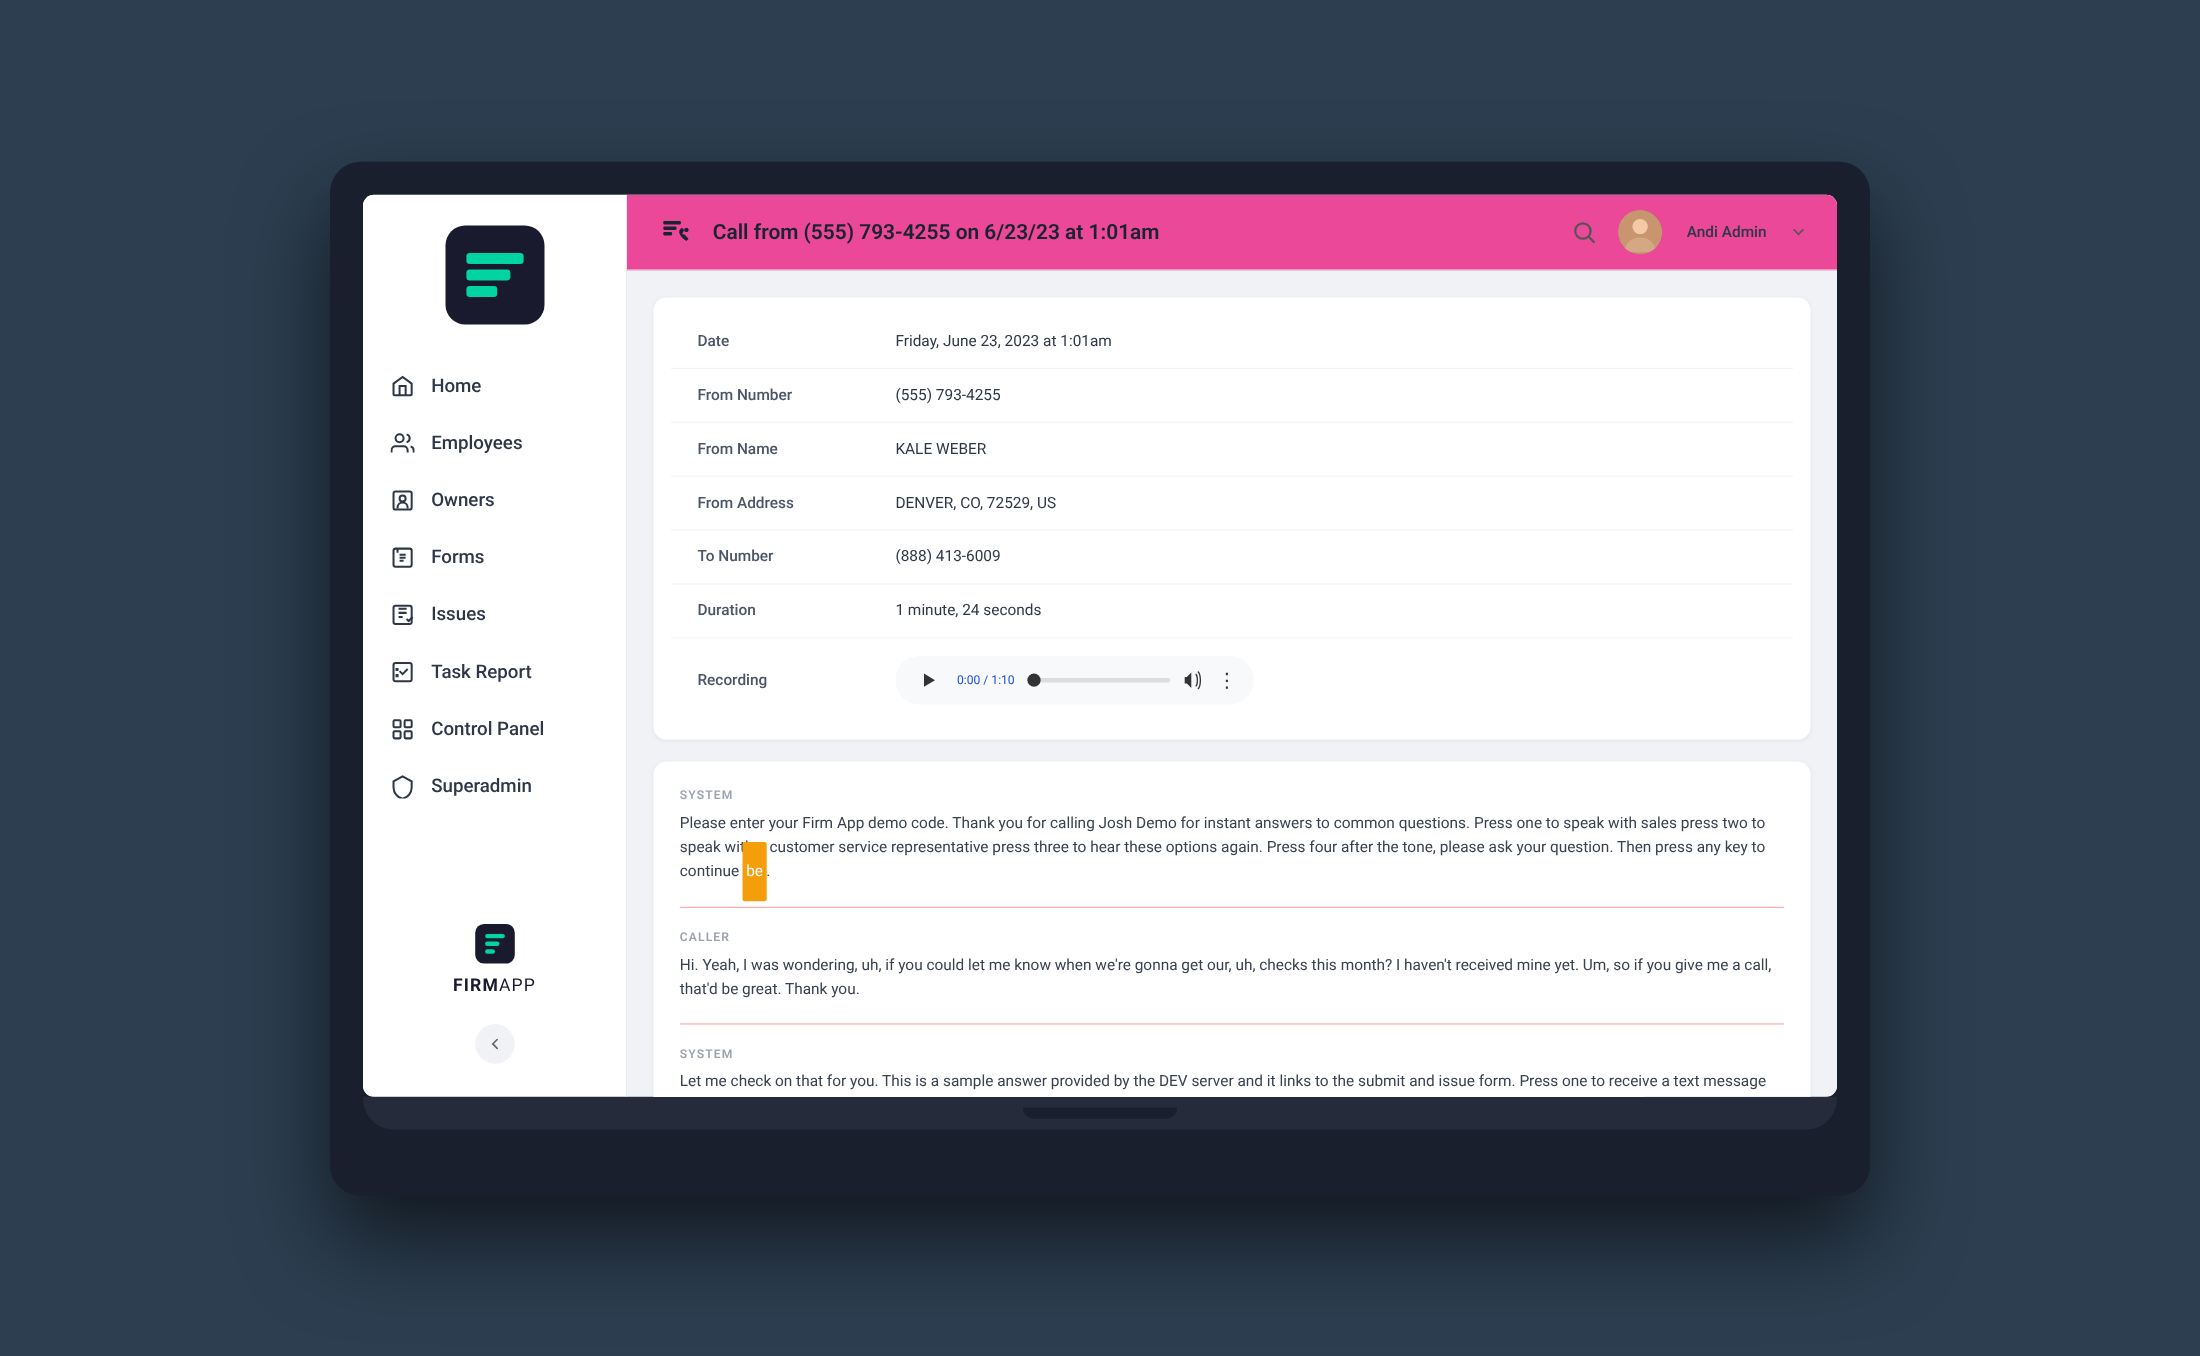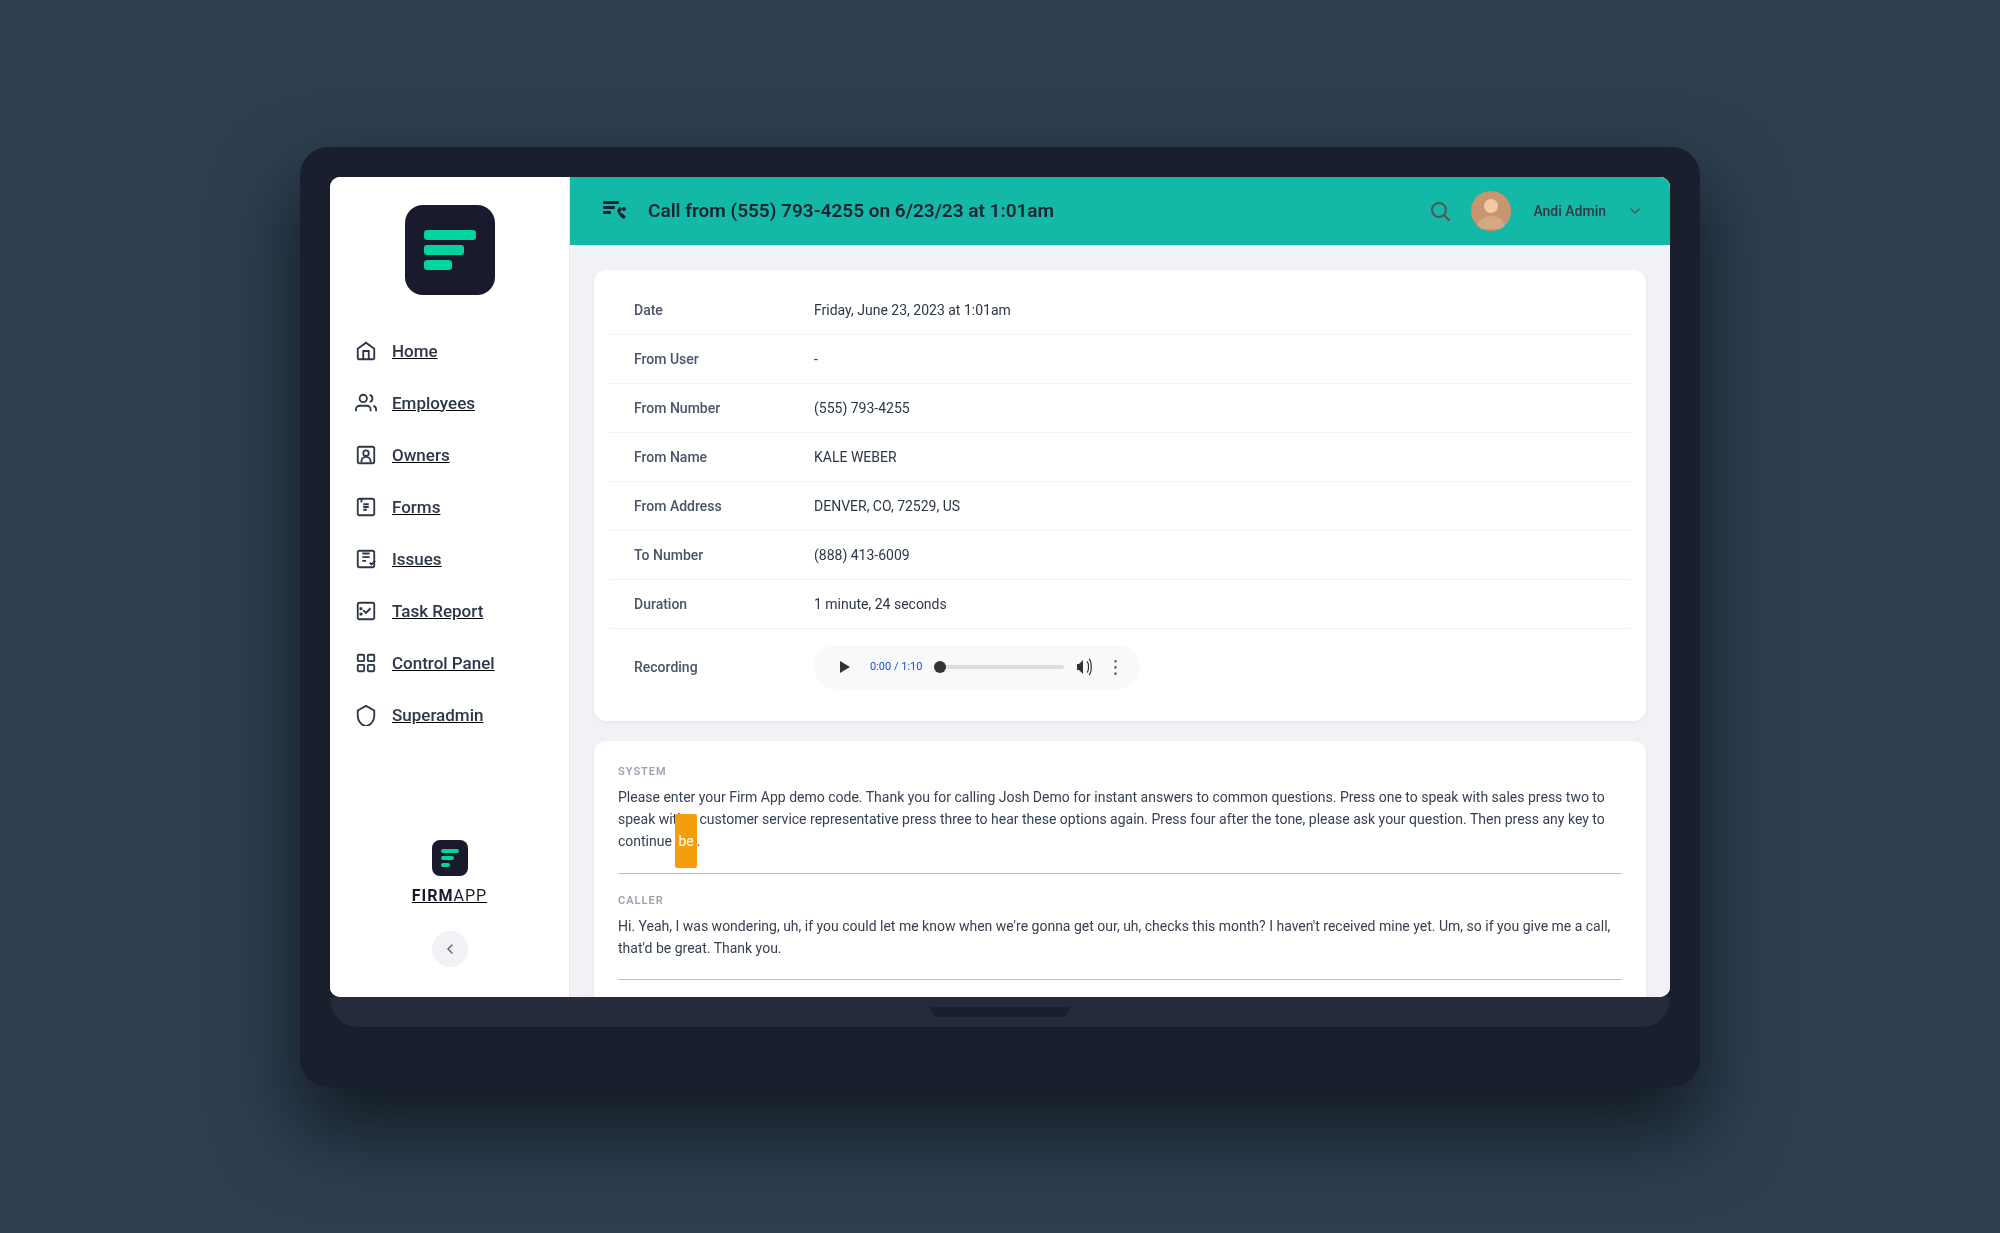--- a/index.html
+++ b/index.html
@@ -48,21 +48,20 @@
 
     
     .sidebar {
       width: 240px;
       background: #fff;
       flex-shrink: 0;
       display: flex;
       flex-direction: column;
       padding-bottom: 20px;
       border-right: 1px solid #e8eaed;
-      text-decoration: underline;
     }
 
     .sidebar-logo {
       padding: 28px 20px 20px 20px;
       display: flex;
       justify-content: center;
     }
 
     .logo-box {
       width: 90px;
@@ -188,21 +187,21 @@
     .main-content {
       flex: 1;
       display: flex;
       flex-direction: column;
       overflow: hidden;
       background: #f0f2f5;
     }
 
     
     .header {
-      background: #14b8a6;
+      background: #ec4899;
       border-bottom: 1px solid #e8eaed;
       padding: 14px 28px;
       display: flex;
       justify-content: space-between;
     }
 
     .header-left {
       display: flex;
       align-items: center;
       gap: 14px;
@@ -584,24 +583,20 @@
       </header>
 
       <div class="page-content">
 
         <div class="info-card">
           <table class="info-table">
             <tbody>
                 <tr>
               <td>Date</td>
               <td>Friday, June 23, 2023 at 1:01am</td>
-            </tr>
-            <tr>
-              <td>From User</td>
-              <td>-</td>
             </tr>
             <tr>
               <td>From Number</td>
               <td>(555) 793-4255</td>
             </tr>
             <tr>
               <td>From Name</td>
               <td>KALE WEBER</td>
             </tr>
             <tr>

